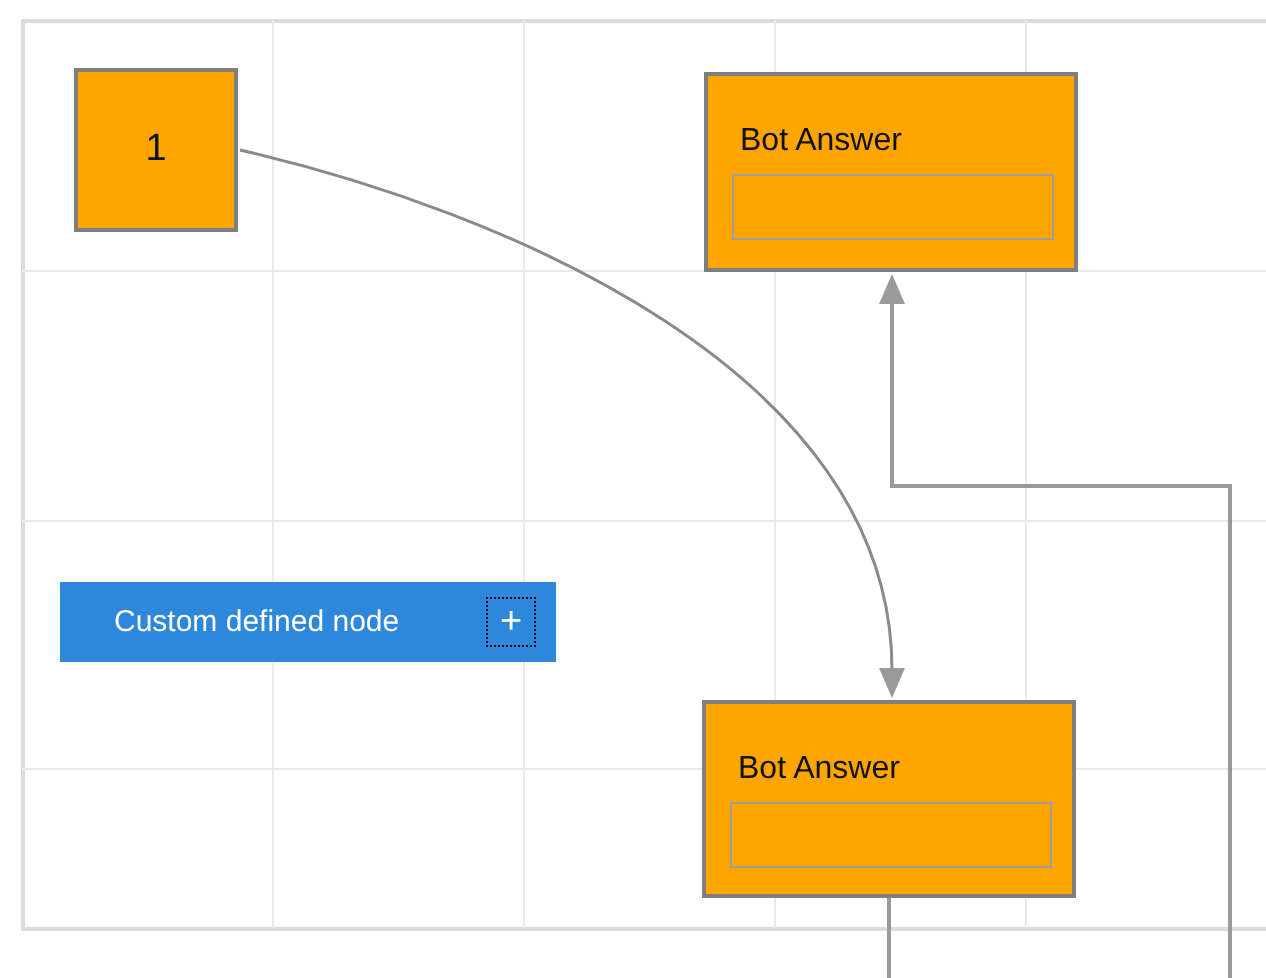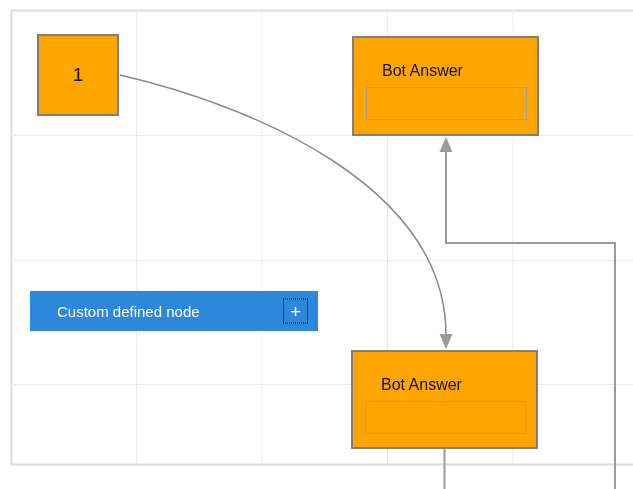--- a/index.html
+++ b/index.html
@@ -16,24 +16,24 @@
   .gridline{stroke:var(--grid-line);stroke-width:1;}
   .gridborder{stroke:var(--grid-border);stroke-width:2;}
   .curve{stroke:var(--connector-gray);stroke-width:1.5;fill:none;}
   .elbow{stroke:var(--elbow-gray);stroke-width:2;fill:none;}
   .arrowhead{fill:var(--elbow-gray);stroke:none;}
   .node{position:absolute;background:var(--node-orange);border:2px solid var(--node-border);}
   .node-start{left:37px;top:34px;width:82px;height:82px;display:flex;align-items:center;justify-content:center;
     font-size:19px;color:var(--text-dark);}
   .node-bot-top{left:352px;top:36px;width:187px;height:100px;}
   .node-bot-bottom{left:351px;top:350px;width:187px;height:99px;}
-  .node-title{position:absolute;left:28px;top:24px;font-size:16px;color:var(--text-dark);white-space:nowrap;}
+  .node-title{position:absolute;left:16px;top:24px;font-size:16px;color:var(--text-dark);white-space:nowrap;}
   .node-input{position:absolute;left:12px;top:49px;width:161px;height:33px;border:1px solid var(--inner-box-border);
     background:transparent;}
-  .node-custom{position:absolute;left:30px;top:291px;width:288px;height:40px;background:var(--node-blue);
+  .node-custom{position:absolute;left:30px;top:291px;width:248px;height:40px;background:var(--node-blue);
     display:flex;align-items:center;}
   .custom-label{position:absolute;left:27px;top:50%;transform:translateY(-50%);
     font-size:15px;color:var(--text-light);white-space:nowrap;}
   .plus-btn{position:absolute;right:10px;top:50%;transform:translateY(-50%);width:25px;height:25px;
     border:1px dotted #000;color:var(--text-light);display:flex;align-items:center;justify-content:center;
     font-size:19px;line-height:1;cursor:pointer;}
 </style>
 </head>
 <body>
 

